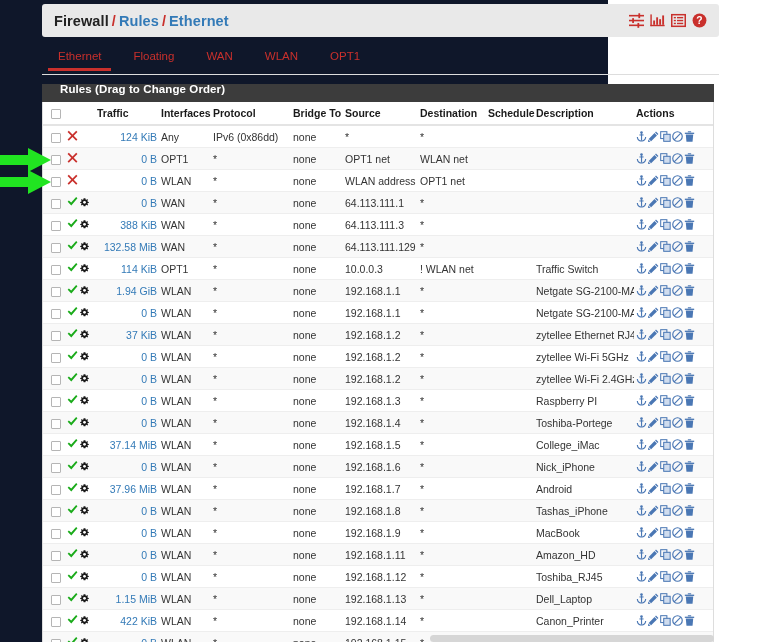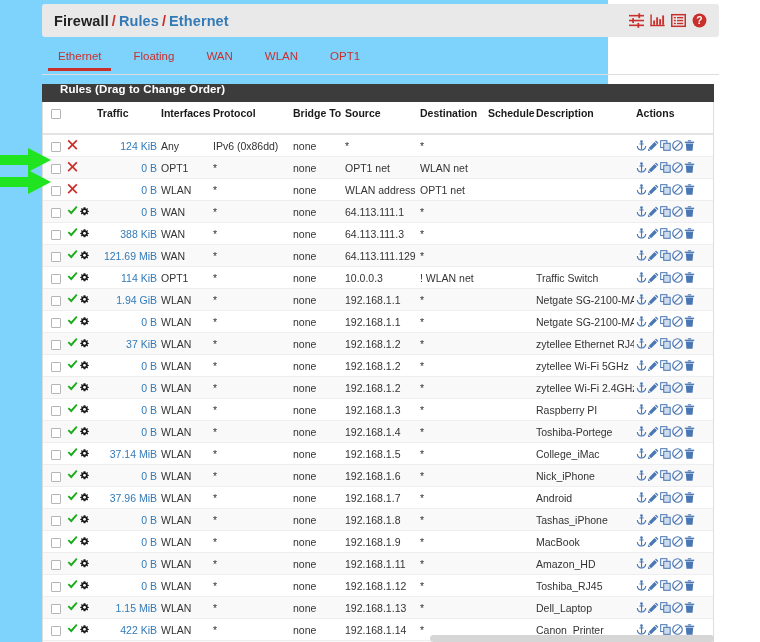--- a/index.html
+++ b/index.html
@@ -6,21 +6,21 @@
   html, body {
     margin: 0; padding: 0;
     width: 760px; height: 642px;
     background: #ffffff;
     font-family: "Liberation Sans", sans-serif;
     overflow: hidden;
   }
   #page {
     position: relative;
     width: 608px; height: 642px;
-    background: #7dd3fc;
+    background: #0f172a;
   }
 
   
   .crumb-bar {
     position: absolute;
     left: 42px; top: 4px;
     width: 677px; height: 33px;
     background: #e9e9e9;
     border-radius: 3px;
     display: flex;
@@ -99,21 +99,21 @@
     width: 100%;
     table-layout: fixed;
     font-size: 10.5px;
     color: #333;
   }
   table.rules th {
     text-align: left;
     font-size: 10.5px;
     font-weight: bold;
     color: #1a1a1a;
-    padding: 5px 2px 14px 2px;
+    padding: 5px 2px 5px 2px;
     border-bottom: 2px solid #e4e4e4;
     background: #fff;
     white-space: nowrap;
   }
   table.rules td {
     padding: 4px 2px;
     border-top: 1px solid #eee;
     white-space: nowrap;
     overflow: hidden;
     vertical-align: middle;
@@ -588,21 +588,21 @@
                 <span class="state-cell">
                   <span><svg width="11" height="11" viewBox="0 0 16 16">
                       <path d="M1 8.4 L2.7 6.4 L6.1 9.6 L13.3 1.6 L15.2 3.3 L6.3 13.8 Z" fill="#1aab1a"></path>
                     </svg></span>
                   <span><svg width="9" height="9" viewBox="0 0 16 16">
                       <path d="M8 0.6 L9.6 0.6 L10 2.7 L11.5 3.3 L13.2 2.1 L14.4 3.3 L13.2 5 L13.8 6.5 L15.9 6.9 L15.9 8.5 L13.8 8.9 L13.2 10.4 L14.4 12.1 L13.2 13.3 L11.5 12.1 L10 12.7 L9.6 14.8 L8 14.8 L6.4 14.8 L6 12.7 L4.5 12.1 L2.8 13.3 L1.6 12.1 L2.8 10.4 L2.2 8.9 L0.1 8.5 L0.1 6.9 L2.2 6.5 L2.8 5 L1.6 3.3 L2.8 2.1 L4.5 3.3 L6 2.7 L6.4 0.6 Z" fill="#1a1a1a"></path>
                       <circle cx="8" cy="7.7" r="2.5" fill="#ffffff"></circle>
                     </svg></span>
                 </span>
               </td>
-              <td class="c-traf"><a class="traffic-link">121.69 MiB</a></td>
+              <td class="c-traf"><a class="traffic-link">132.58 MiB</a></td>
               <td class="c-iface">WAN</td>
               <td class="c-proto">*</td>
               <td class="c-bridge">none</td>
               <td class="c-src">64.113.111.129</td>
               <td class="c-dst">*</td>
               <td class="c-sched"></td>
               <td class="c-desc"></td>
               <td class="c-act">
                 <span class="actions-cell">
                   <span>

